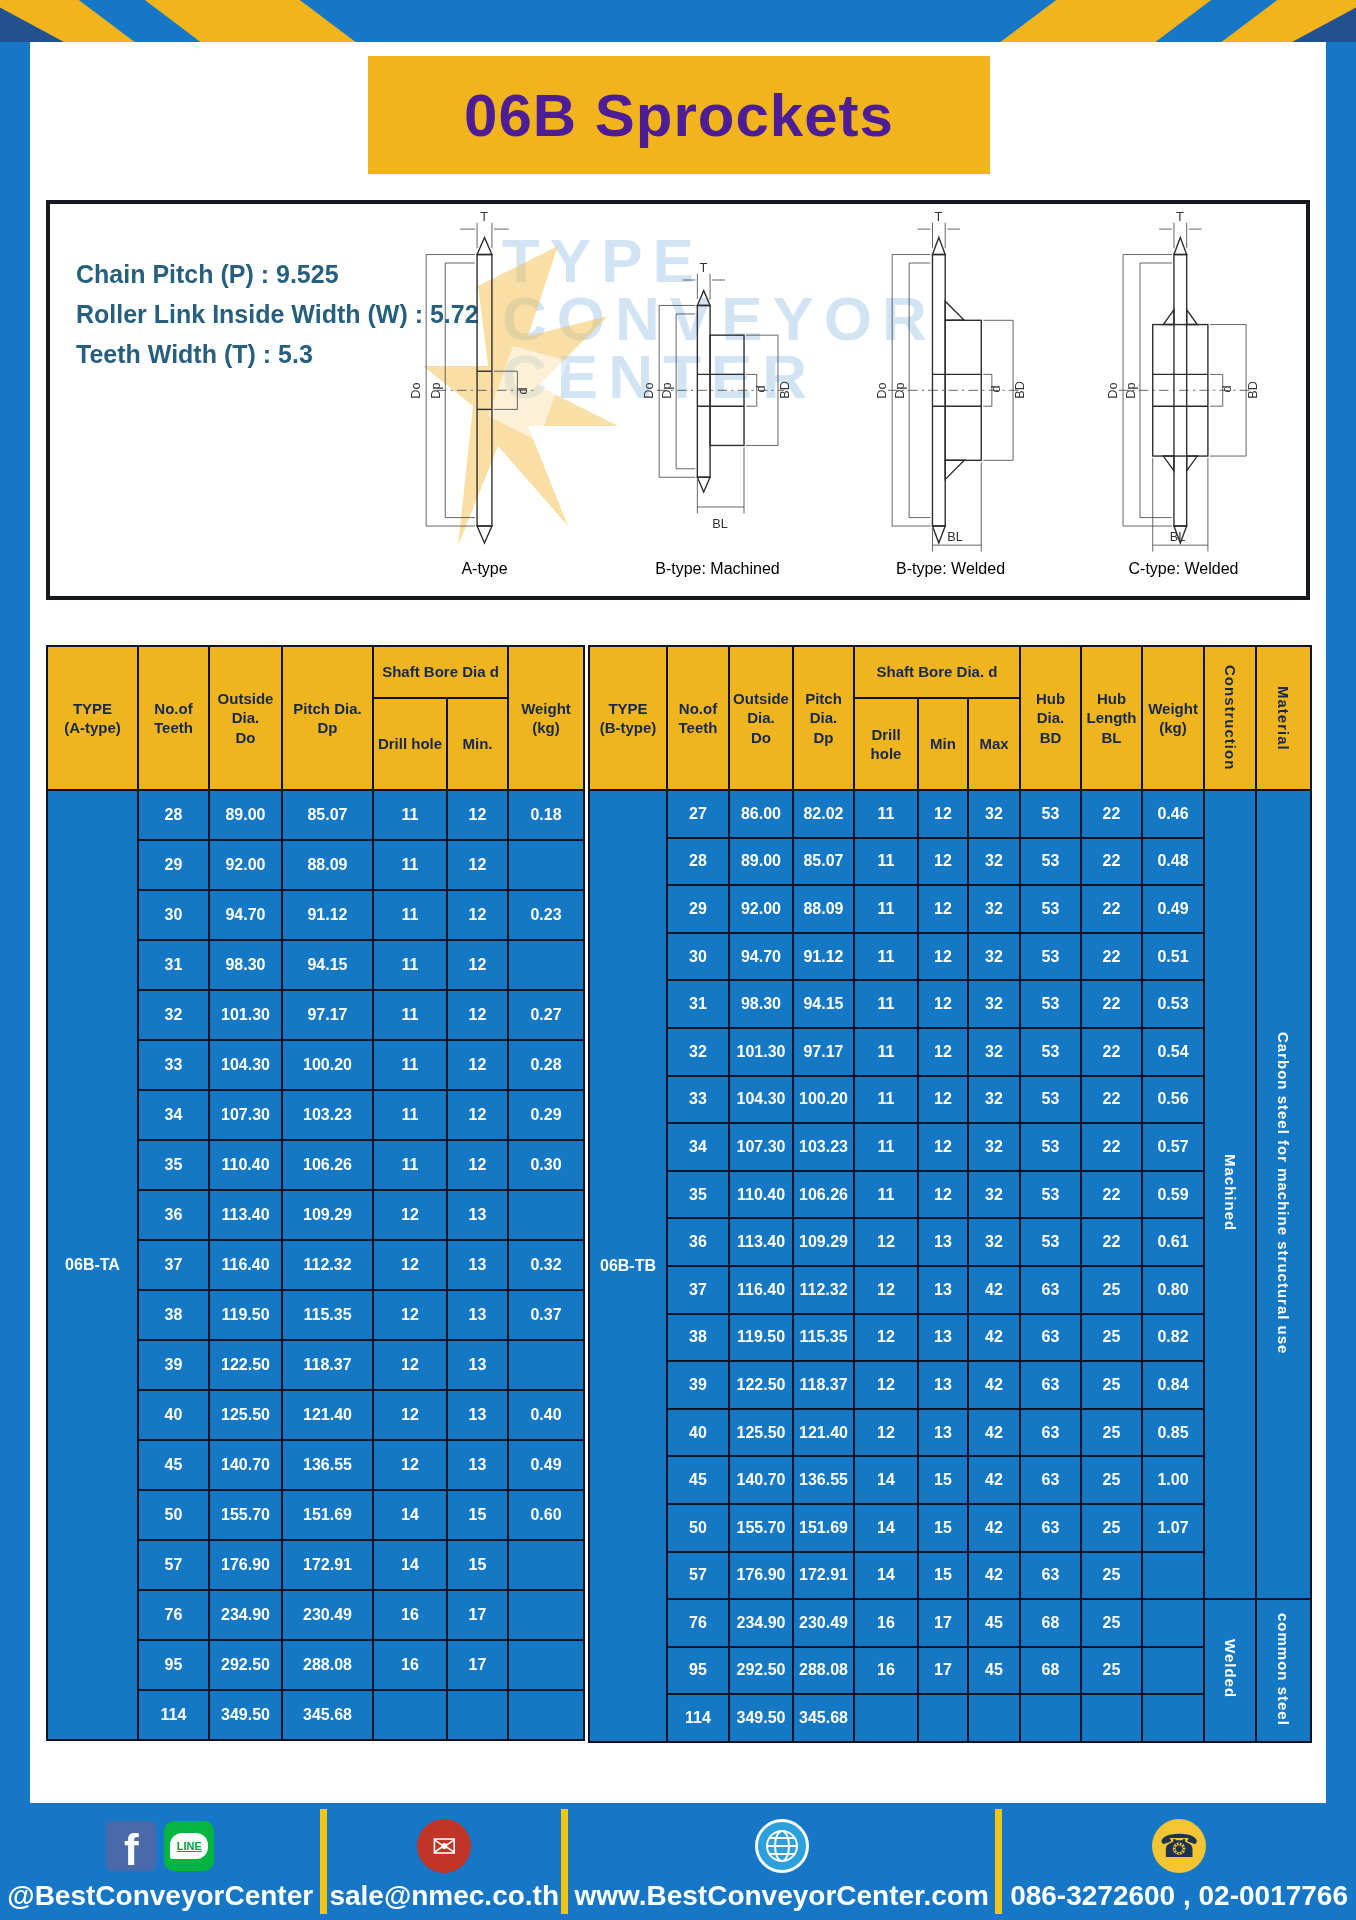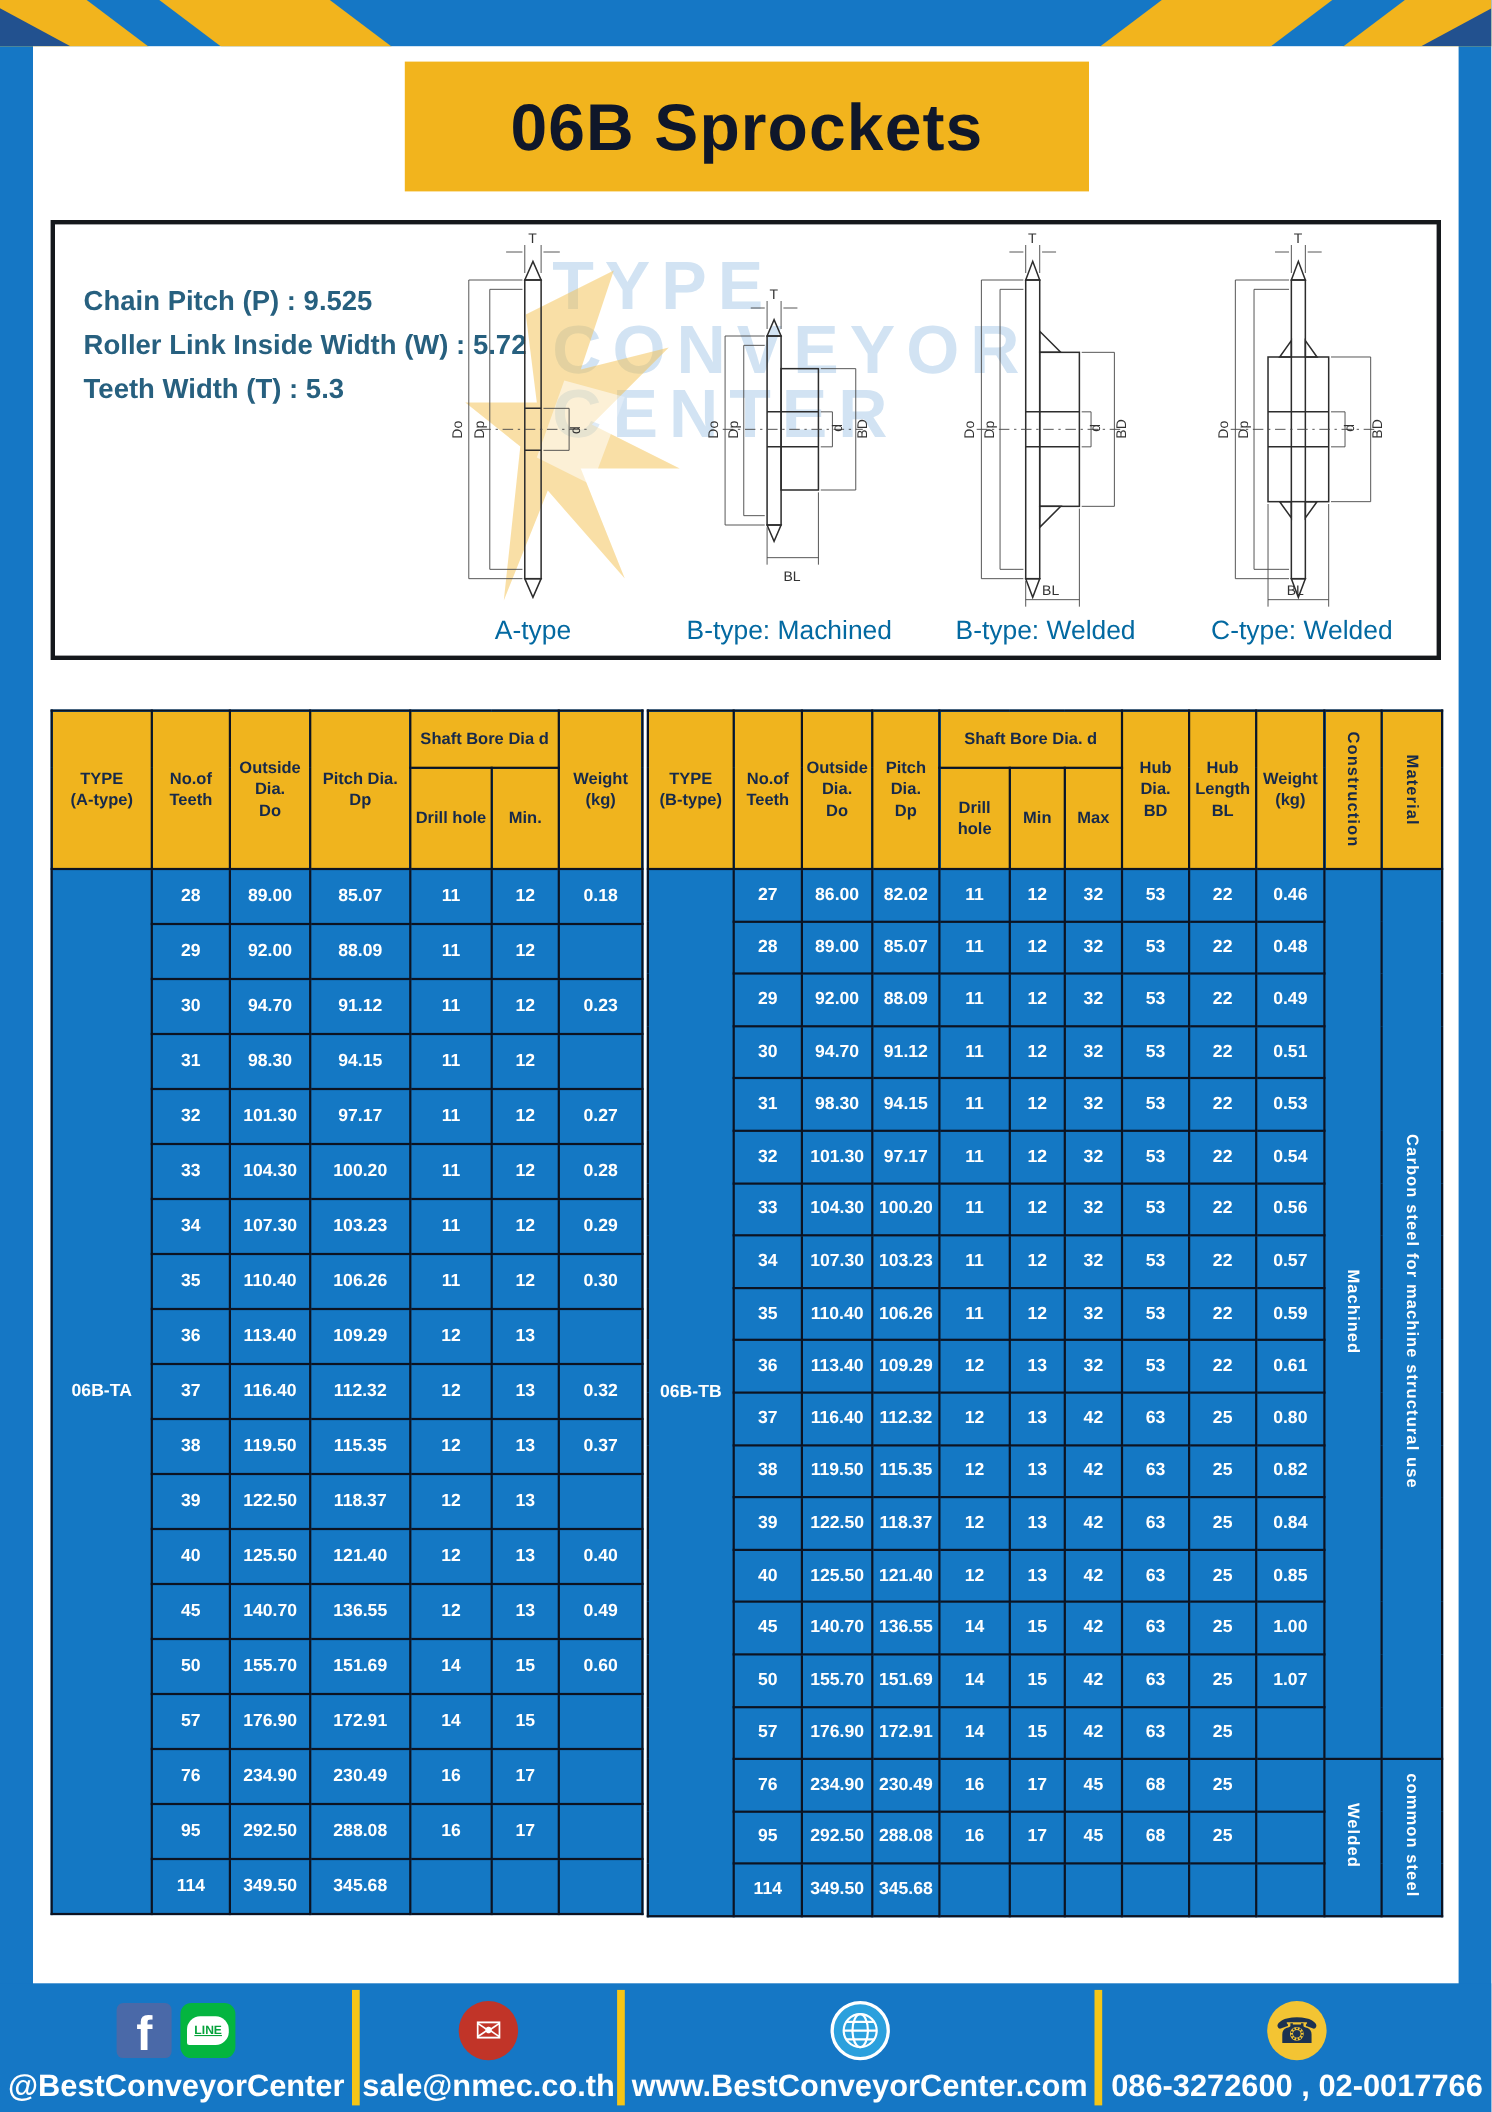--- a/index.html
+++ b/index.html
@@ -11,31 +11,31 @@
   .top-bar{position:absolute;top:0;left:0;width:1356px;height:42px;background:#1577c5;overflow:hidden;z-index:4;}
   .stripe{position:absolute;top:-10px;height:70px;background:#f2b41d;transform:skewX(53deg);}
   .s1{left:-38px;width:150px;} .s2{left:178px;width:155px;}
   .s3{right:178px;width:155px;transform:skewX(-53deg);} .s4{right:-38px;width:150px;transform:skewX(-53deg);}
   .corner-wedge{position:absolute;top:0;width:64px;height:42px;background:#22518f;z-index:5;}
   .corner-wedge.left{left:0;clip-path:polygon(0 18%,100% 100%,0 100%);}
   .corner-wedge.right{right:0;clip-path:polygon(100% 18%,100% 100%,0 100%);}
   
   .title-banner{position:absolute;left:368px;top:56px;width:622px;height:118px;background:#f2b41d;z-index:2;
     display:flex;align-items:center;justify-content:center;}
-  .title-banner h1{margin:4px;font-size:60px;font-weight:800;color:#0f172a;letter-spacing:1px;}
+  .title-banner h1{margin:4px;font-size:60px;font-weight:800;color:#4c1d95;letter-spacing:1px;}
   
   .spec-box{position:absolute;left:46px;top:200px;width:1264px;height:400px;background:#fff;border:4px solid #15181c;z-index:2;}
   .watermark{position:absolute;left:452px;top:28px;z-index:0;color:#b7d3ec;opacity:.62;font-weight:800;
     font-size:62px;line-height:58px;letter-spacing:10px;white-space:pre-line;}
   .logo-swoosh{position:absolute;left:368px;top:22px;z-index:0;opacity:.5;}
   .specs{position:absolute;left:26px;top:50px;z-index:1;color:#27607f;font-size:25px;font-weight:bold;line-height:40px;}
   .diagrams{position:absolute;left:318px;top:6px;right:6px;height:380px;display:flex;z-index:1;}
   .figure{flex:1;display:flex;flex-direction:column;align-items:center;}
   .figure svg{flex:1;width:100%;}
-  .figure .caption{height:30px;font-size:24px;color:#0369a1;}
+  .figure .caption{height:30px;font-size:16px;color:#000000;}
   .dwg{stroke:#2d2d2d;stroke-width:1.3;fill:none;}
   .dwg-thin{stroke:#4a4a4a;stroke-width:0.8;fill:none;}
   .dwg-text{fill:#333;font-size:12px;stroke:none;}
   
   table{border-collapse:collapse;table-layout:fixed;position:absolute;top:645px;z-index:2;background:#1478c4;}
   #table-a{left:46px;width:537px;}
   #table-b{left:588px;width:722px;}
   th,td{border:2.5px solid #0c1322;text-align:center;vertical-align:middle;padding:1px 2px;overflow:hidden;}
   th{background:#f0b41e;color:#16294a;font-size:15px;font-weight:bold;white-space:pre-line;line-height:1.3;}
   td{color:#ffffff;font-size:16px;font-weight:bold;}

